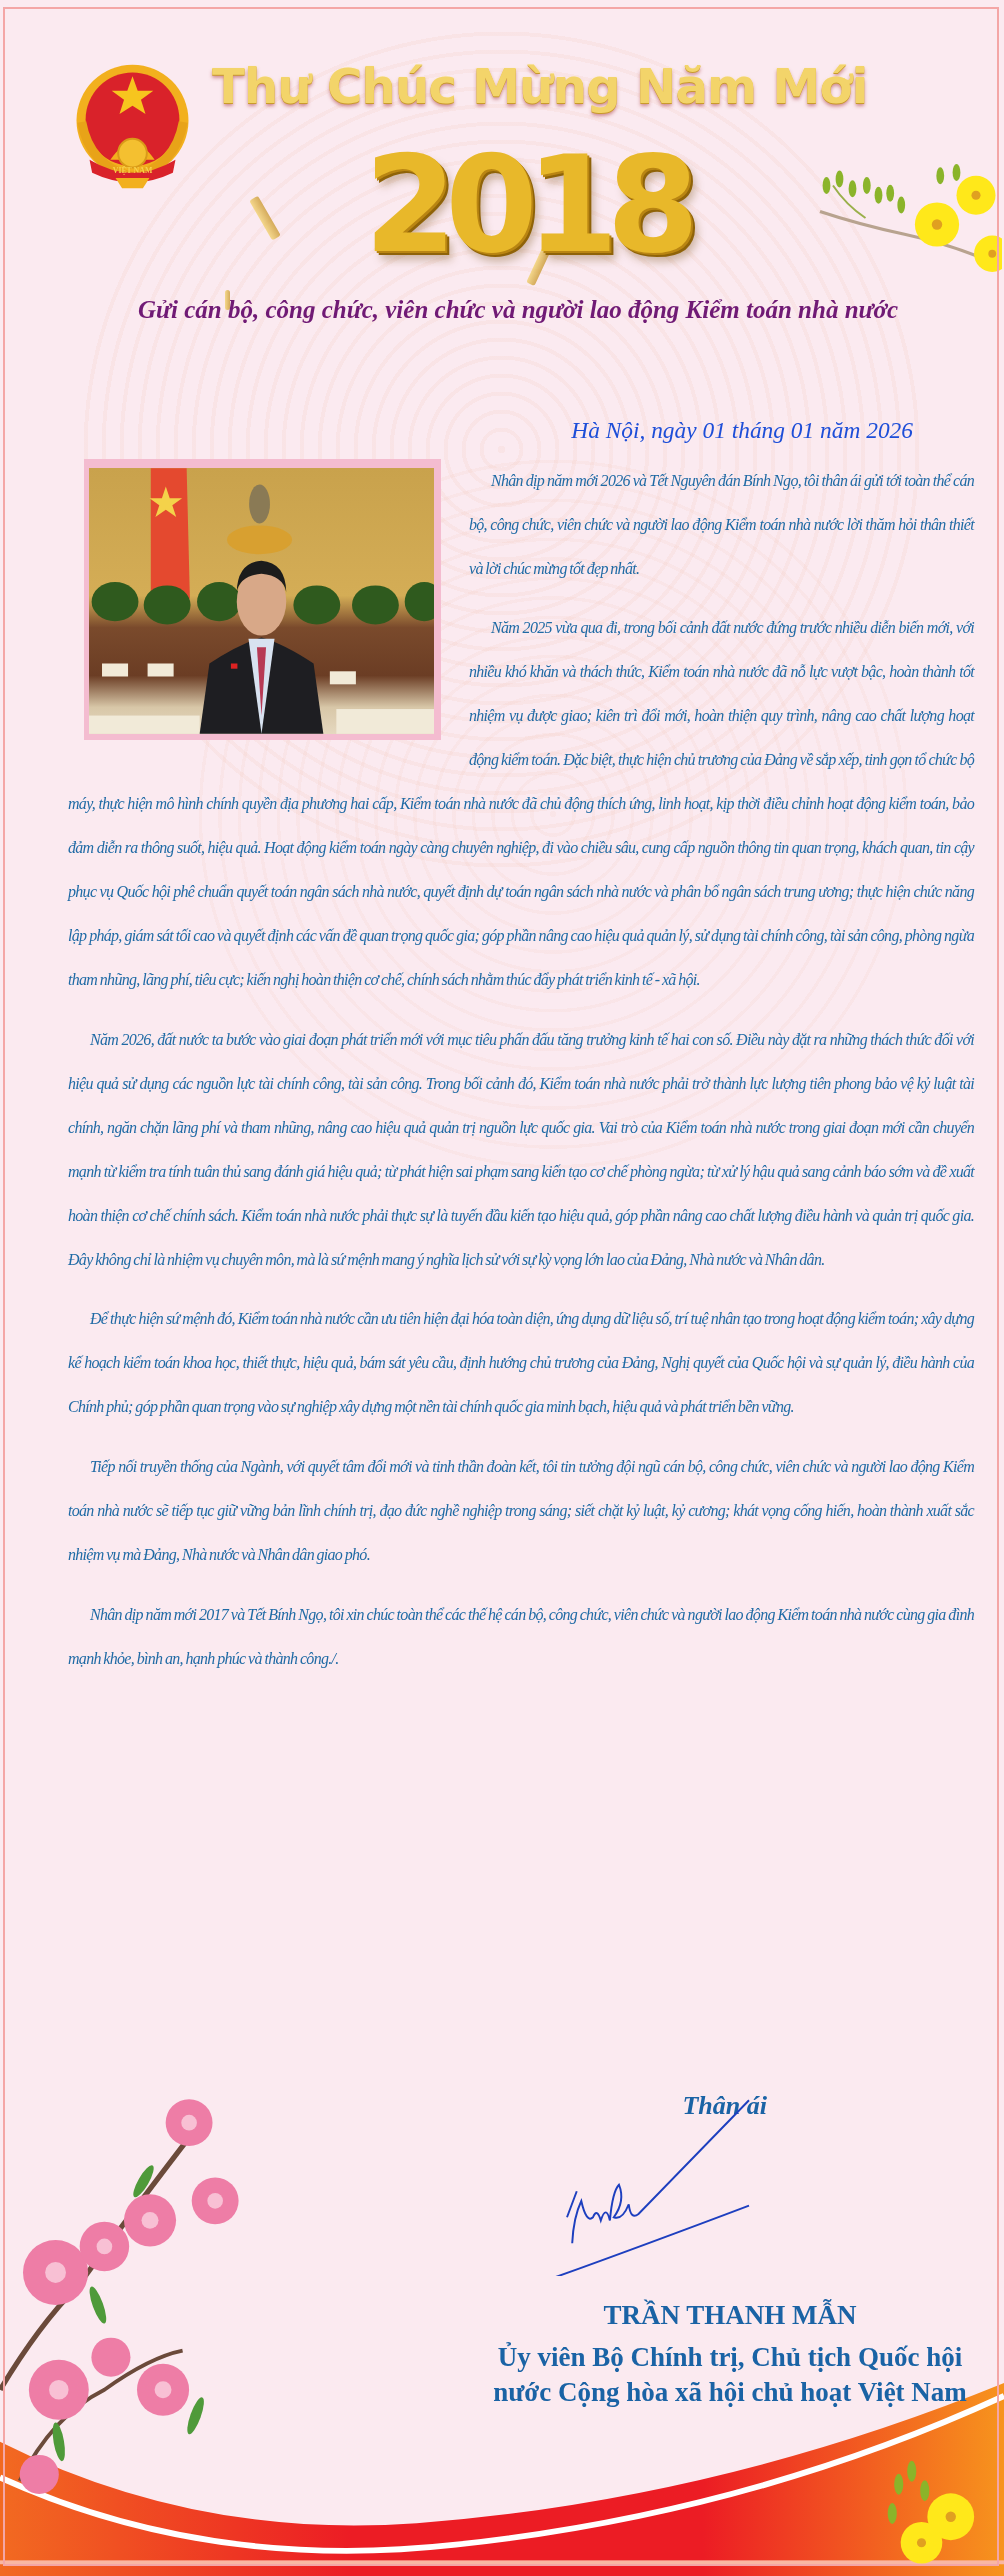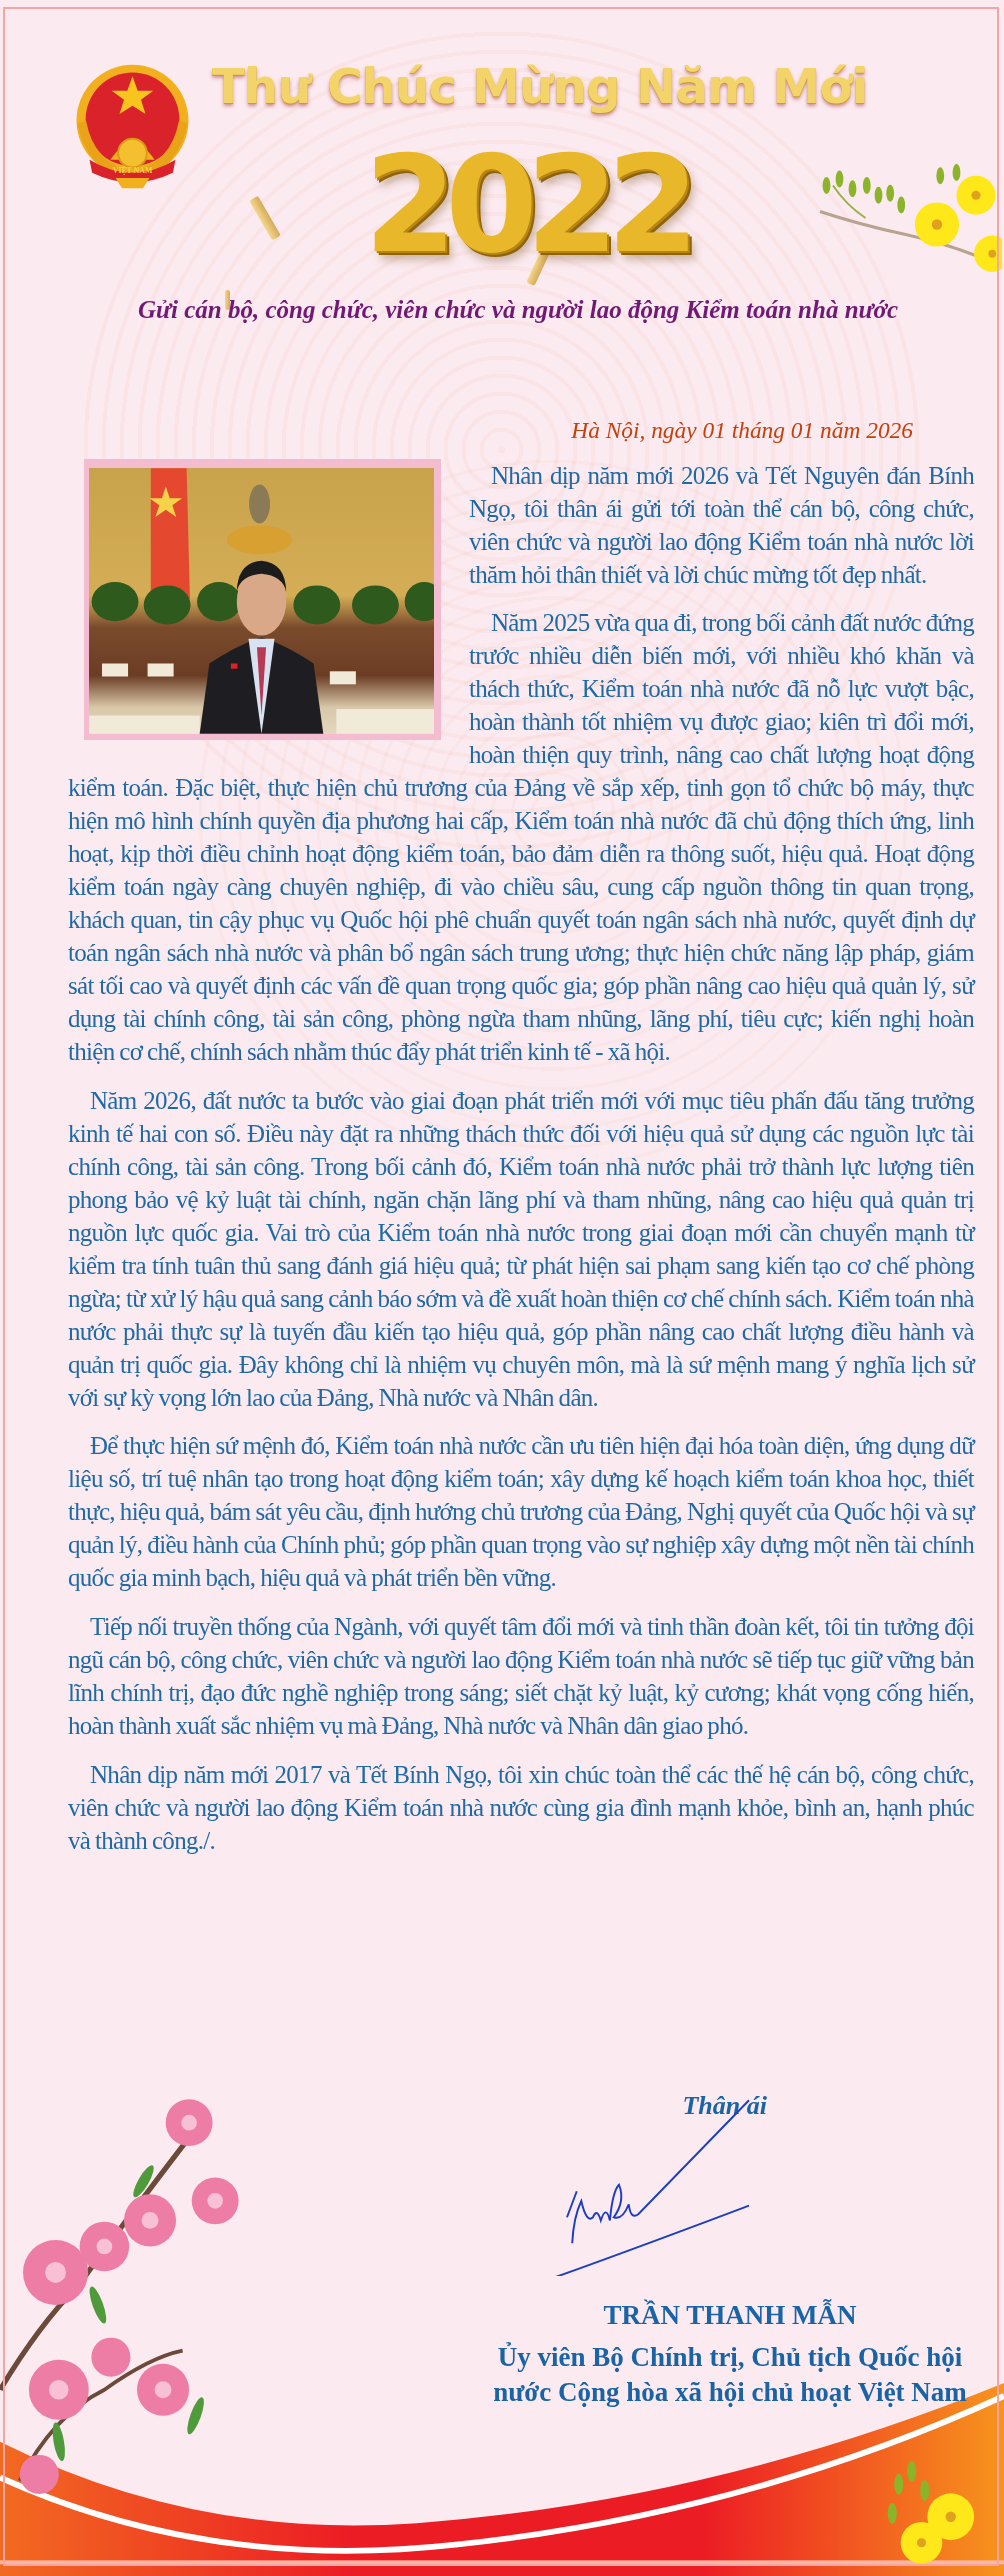--- a/index.html
+++ b/index.html
@@ -46,35 +46,35 @@
   .ribbon { position: absolute; background: linear-gradient(90deg,#f2d16b,#c8962a); opacity: .75; border-radius: 2.6px; z-index: 1; }
 
   .apricot-top { position: absolute; left: 807px; top: 140px; width: 195px; height: 143px; z-index: 2; }
 
   .subtitle {
     position: absolute; left: 98px; top: 296px; width: 840px; text-align: center;
     font-style: italic; font-weight: bold; font-size: 25px; color: #701a75; z-index: 2; white-space: nowrap;
   }
 
   .date {
-    position: absolute; right: 91px; top: 417px; font-style: italic; font-size: 23.4px; color: #c2410c; z-index: 2;
+    position: absolute; right: 91px; top: 417px; font-style: italic; font-size: 23.4px; color: #1d4ed8; z-index: 2;
   }
 
   .photo-frame {
     position: absolute; left: 84px; top: 459px; width: 357px; height: 281px;
     background: #f4bcd0; box-sizing: border-box; padding: 9px 7.2px 6.5px 5.2px; z-index: 2;
   }
   .photo {
     width: 100%; height: 100%; position: relative; overflow: hidden;
     background: linear-gradient(180deg, #c9a24c 0%, #d4ad56 48%, #7a4a2c 60%, #6b3d24 78%, #d8c7a8 90%, #e5d8bf 100%);
   }
 
   .letter {
     position: absolute; left: 68px; top: 456px; width: 906px; z-index: 2;
-    font-size: 25px; line-height: 33px; color: #1f6aa5;
+    font-style: italic; font-size: 16px; line-height: 44px; color: #1f6aa5;
     text-align: justify; letter-spacing: -0.7px; word-spacing: -0.7px;
   }
   .letter p { margin: 0 0 15.6px 0; text-indent: 22px; }
   .float-spacer { float: left; width: 401px; height: 306px; }
 
   .closing {
     position: absolute; left: 456px; top: 2071px; width: 548px; height: 326px; z-index: 3; font-family: Liberation Serif, serif;
   }
   .regards {
     position: absolute; left: 0; width: 311px; top: 19.5px; text-align: right;
@@ -112,21 +112,21 @@
   <text x="96" y="170" text-anchor="middle" font-size="12" fill="#f7d14a" font-family="Liberation Serif, serif" font-weight="bold">VIỆT NAM</text>
   <polygon points="70,178 122,178 112,194 80,194" fill="#f2b01e"></polygon>
 </svg>
 
 <div class="title">Thư Chúc Mừng Năm Mới</div>
 
 <div class="ribbon" style="left:260px;top:195px;width:10.4px;height:46px;transform:rotate(-30deg);"></div>
 <div class="ribbon" style="left:534px;top:247px;width:9px;height:39px;transform:rotate(25deg);"></div>
 <div class="ribbon" style="left:225px;top:290px;width:5.2px;height:19.5px;"></div>
 
-<div class="year">2022</div>
+<div class="year">2018</div>
 
 <svg class="apricot-top" viewBox="0 0 300 220">
   <path d="M20,110 Q80,130 150,145 Q220,160 290,190" stroke="#b8a38f" stroke-width="5" fill="none"></path>
   <path d="M40,70 Q60,100 90,120" stroke="#9ab04a" stroke-width="3" fill="none"></path>
   <g fill="#8bb42a">
     <ellipse cx="30" cy="70" rx="6" ry="13"></ellipse>
       <ellipse cx="50" cy="60" rx="6" ry="13"></ellipse>
       <ellipse cx="70" cy="75" rx="6" ry="13"></ellipse>
     <ellipse cx="92" cy="70" rx="6" ry="13"></ellipse>
       <ellipse cx="110" cy="85" rx="6" ry="13"></ellipse>

